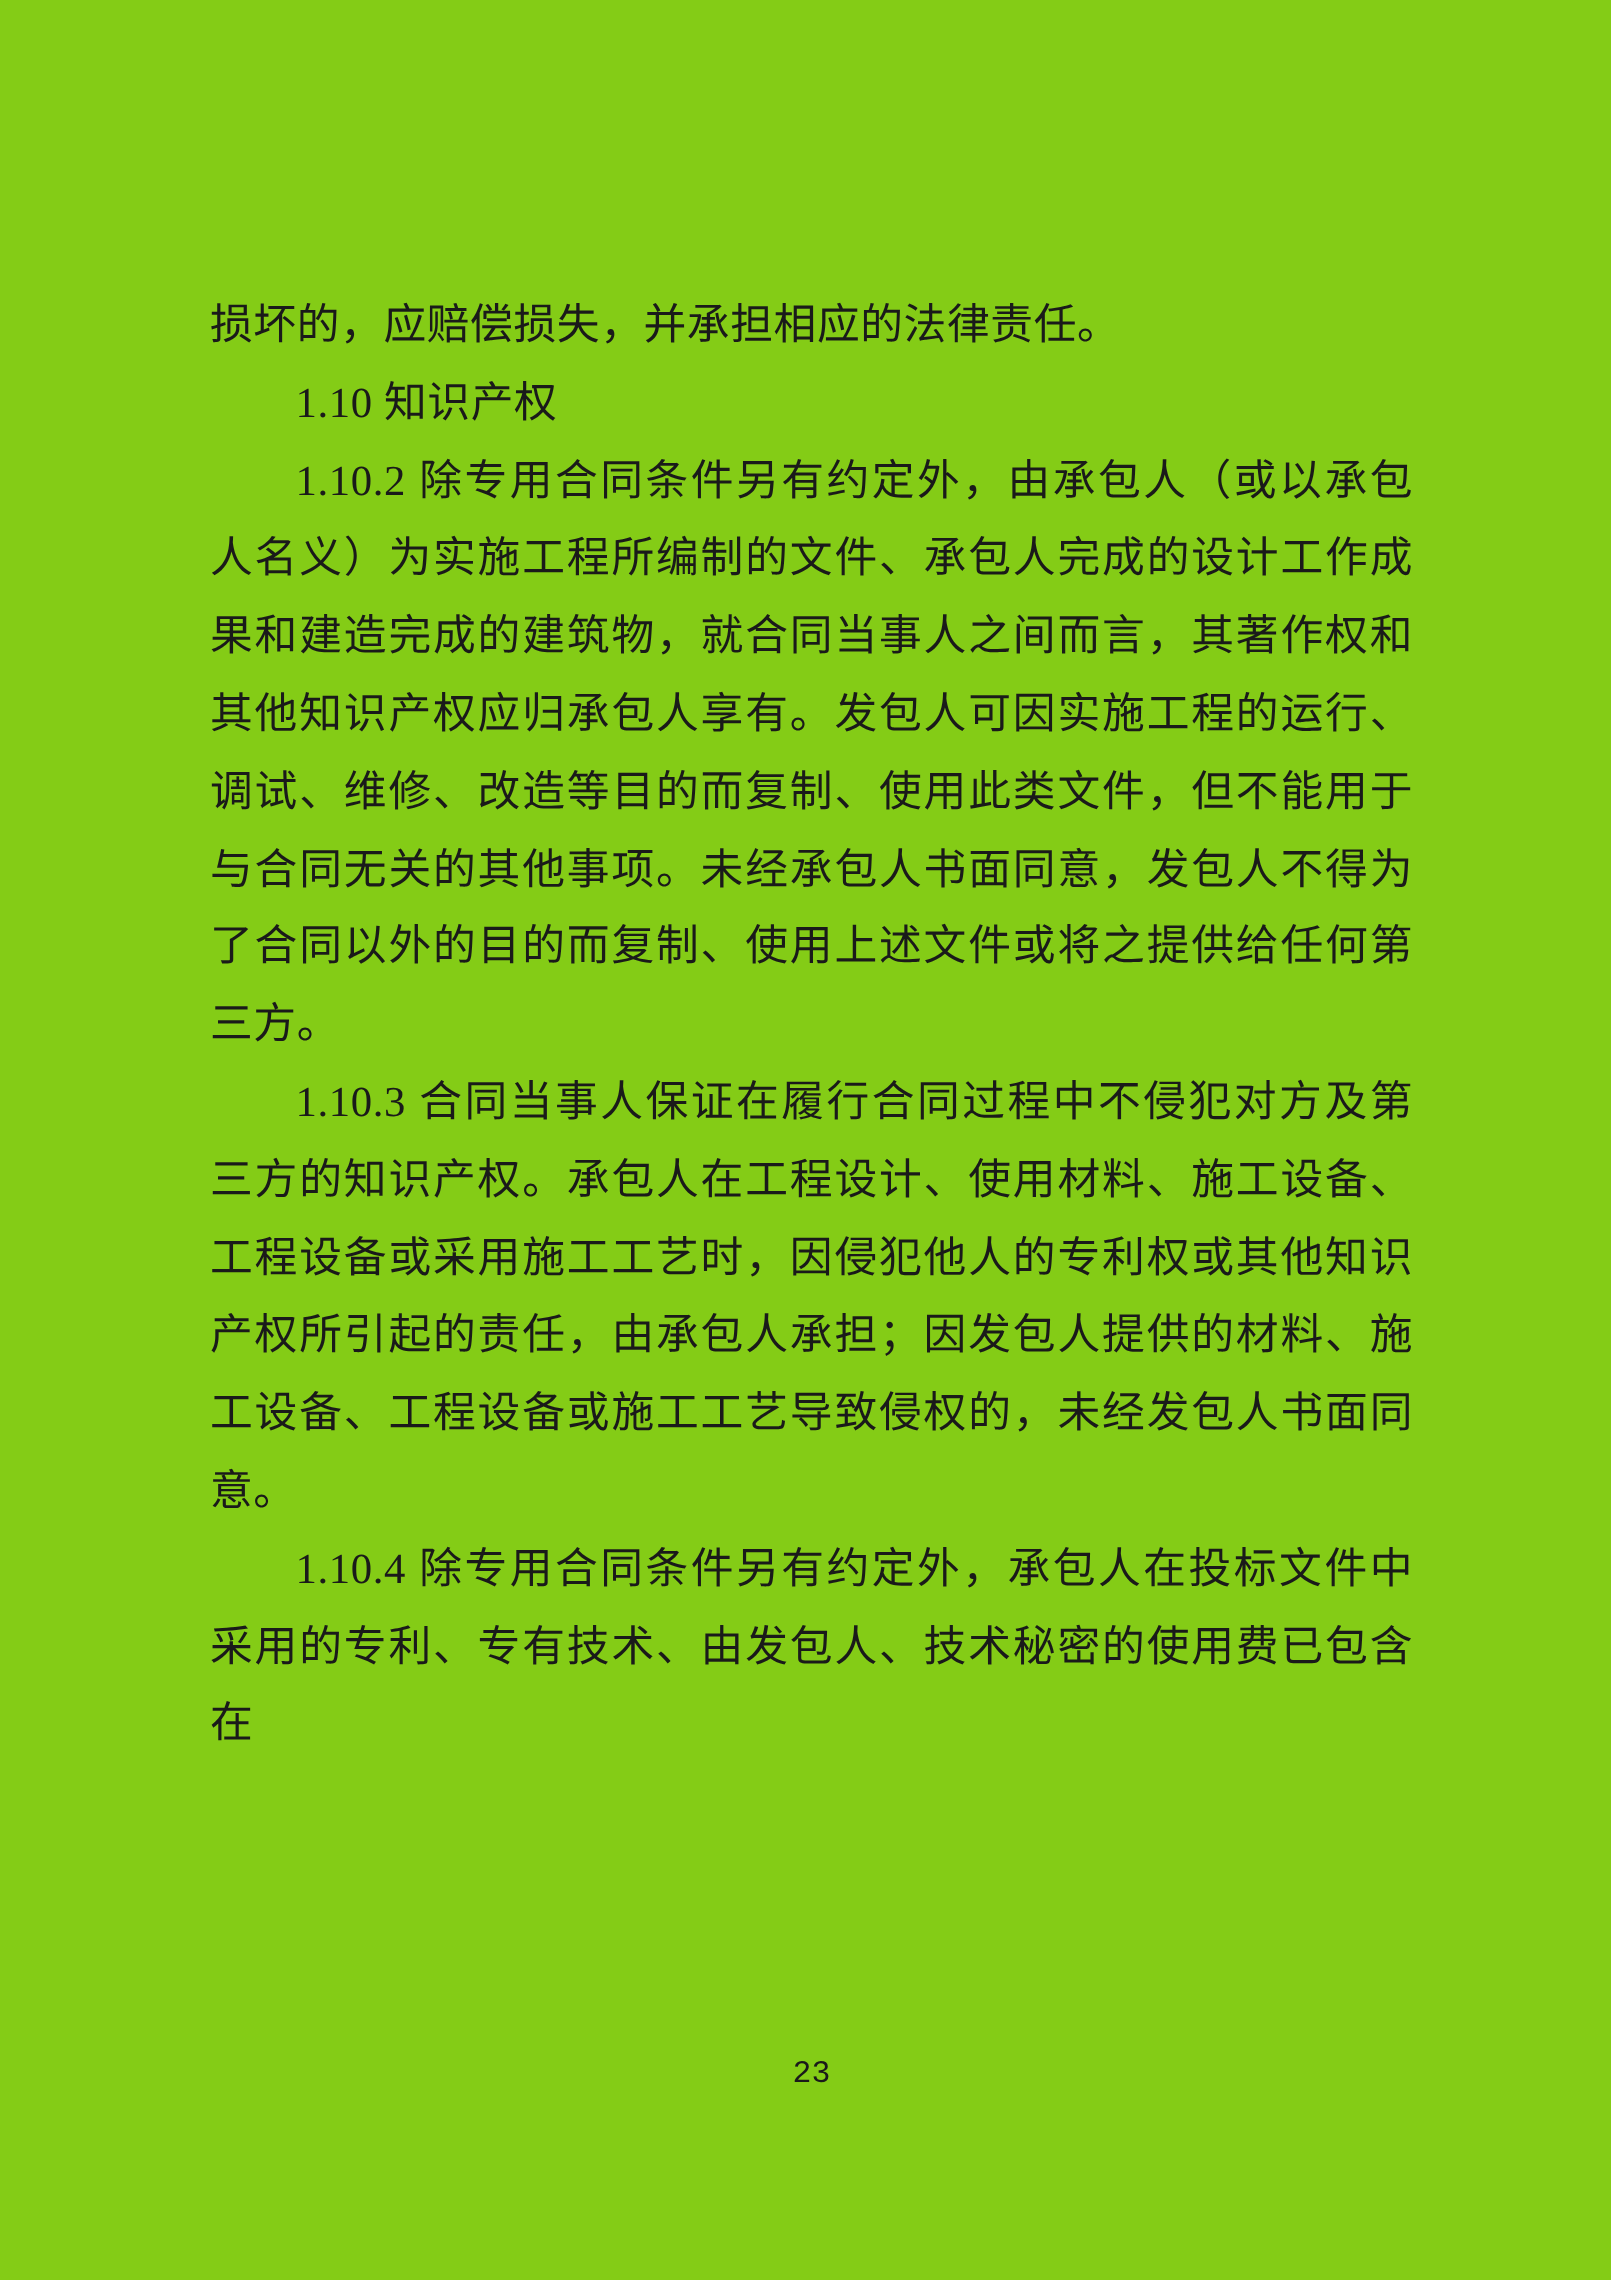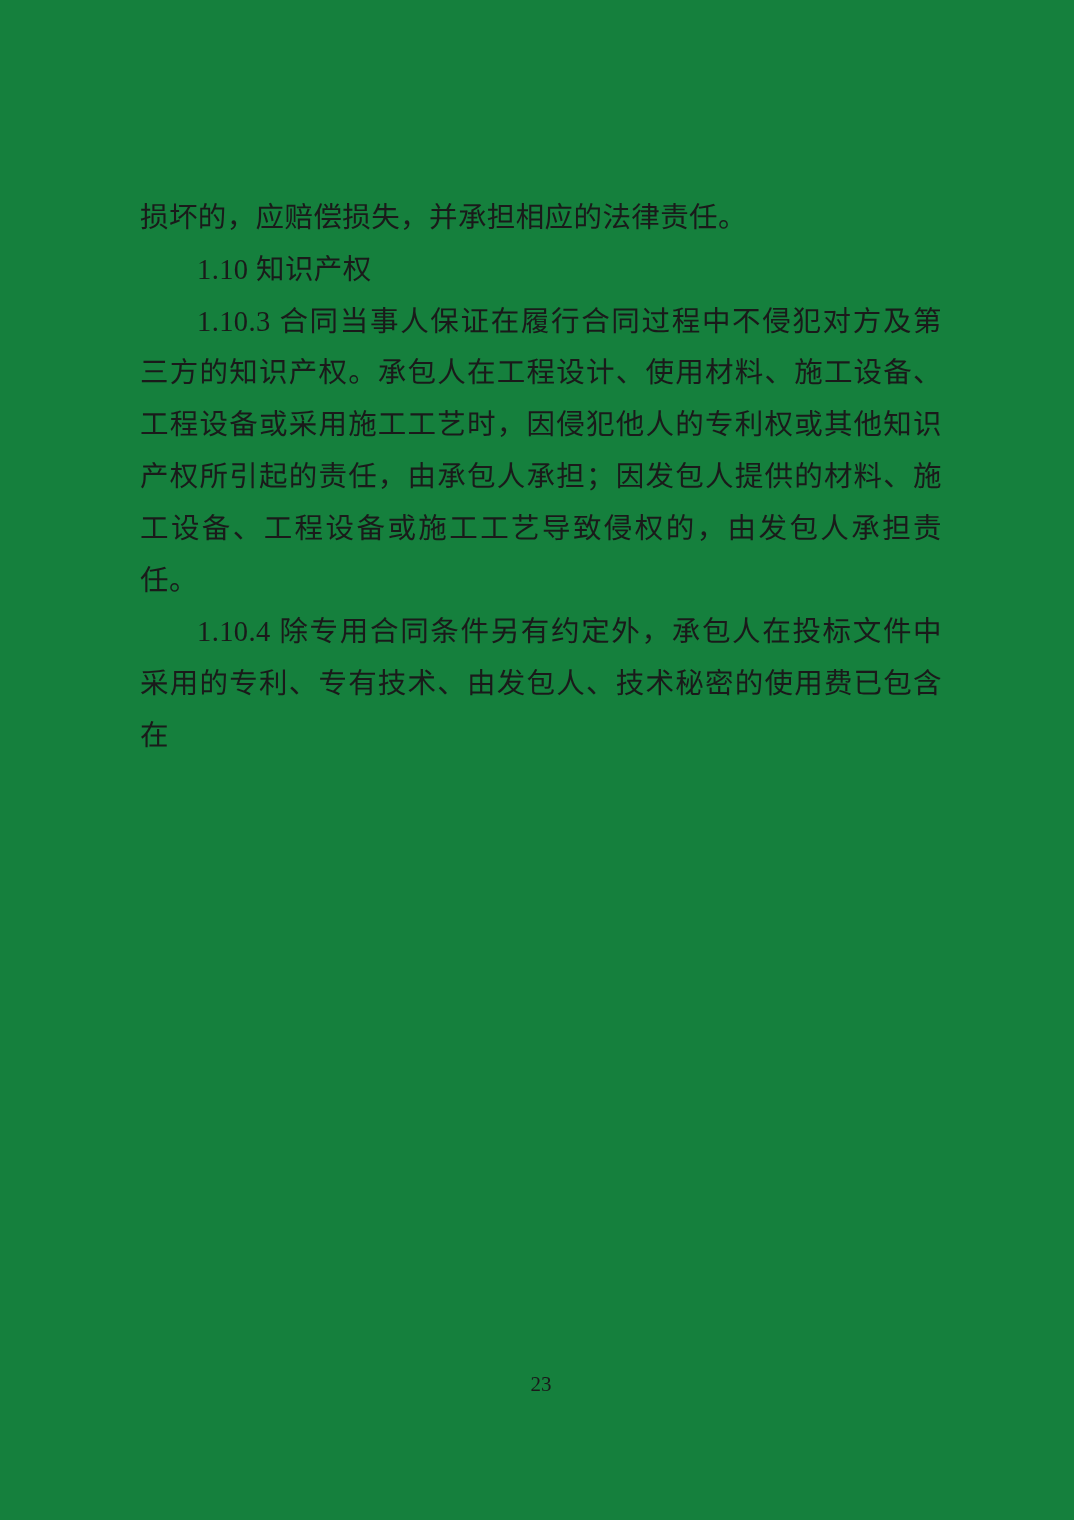--- a/index.html
+++ b/index.html
@@ -14,21 +14,21 @@
     position: relative;
     font-family: "Liberation Serif", "DejaVu Serif", serif;
     color: #1a1a1a;
   }
 
   .page {
     position: absolute;
     top: 0; left: 0;
     width: 1074px;
     height: 1520px;
-    background: #15803d;
+    background: #84cc16;
     overflow: hidden;
   }
 
   .content {
     position: absolute;
     top: 192px;
     left: 140px;
     width: 802px;
   }
 
@@ -61,37 +61,38 @@
 
   .page-number {
     position: absolute;
     top: 1370px;
     left: 140px;
     width: 802px;
     text-align: center;
     font-size: 21px;
     line-height: 28px;
     color: #1a1a1a;
-    font-family: Liberation Serif, serif;
+    font-family: Liberation Mono, monospace;
   }
 </style>
 </head>
 <body>
 
 <div class="page">
 
   <div class="content">
 
     <p class="continuation">损坏的，应赔偿损失，并承担相应的法律责任。</p>
 
     <h2 class="section-heading">1.10 知识产权</h2>
 
 
+    <p class="body-paragraph">1.10.2 除专用合同条件另有约定外，由承包人（或以承包人名义）为实施工程所编制的文件、承包人完成的设计工作成果和建造完成的建筑物，就合同当事人之间而言，其著作权和其他知识产权应归承包人享有。发包人可因实施工程的运行、调试、维修、改造等目的而复制、使用此类文件，但不能用于与合同无关的其他事项。未经承包人书面同意，发包人不得为了合同以外的目的而复制、使用上述文件或将之提供给任何第三方。</p>
 
-    <p class="body-paragraph">1.10.3 合同当事人保证在履行合同过程中不侵犯对方及第三方的知识产权。承包人在工程设计、使用材料、施工设备、工程设备或采用施工工艺时，因侵犯他人的专利权或其他知识产权所引起的责任，由承包人承担；因发包人提供的材料、施工设备、工程设备或施工工艺导致侵权的，由发包人承担责任。</p>
+    <p class="body-paragraph">1.10.3 合同当事人保证在履行合同过程中不侵犯对方及第三方的知识产权。承包人在工程设计、使用材料、施工设备、工程设备或采用施工工艺时，因侵犯他人的专利权或其他知识产权所引起的责任，由承包人承担；因发包人提供的材料、施工设备、工程设备或施工工艺导致侵权的，未经发包人书面同意。</p>
 
     <p class="body-paragraph">1.10.4 除专用合同条件另有约定外，承包人在投标文件中采用的专利、专有技术、由发包人、技术秘密的使用费已包含在</p>
 
   </div>
 
   <div class="page-number">23</div>
 
 </div>
 
 </body></html>

